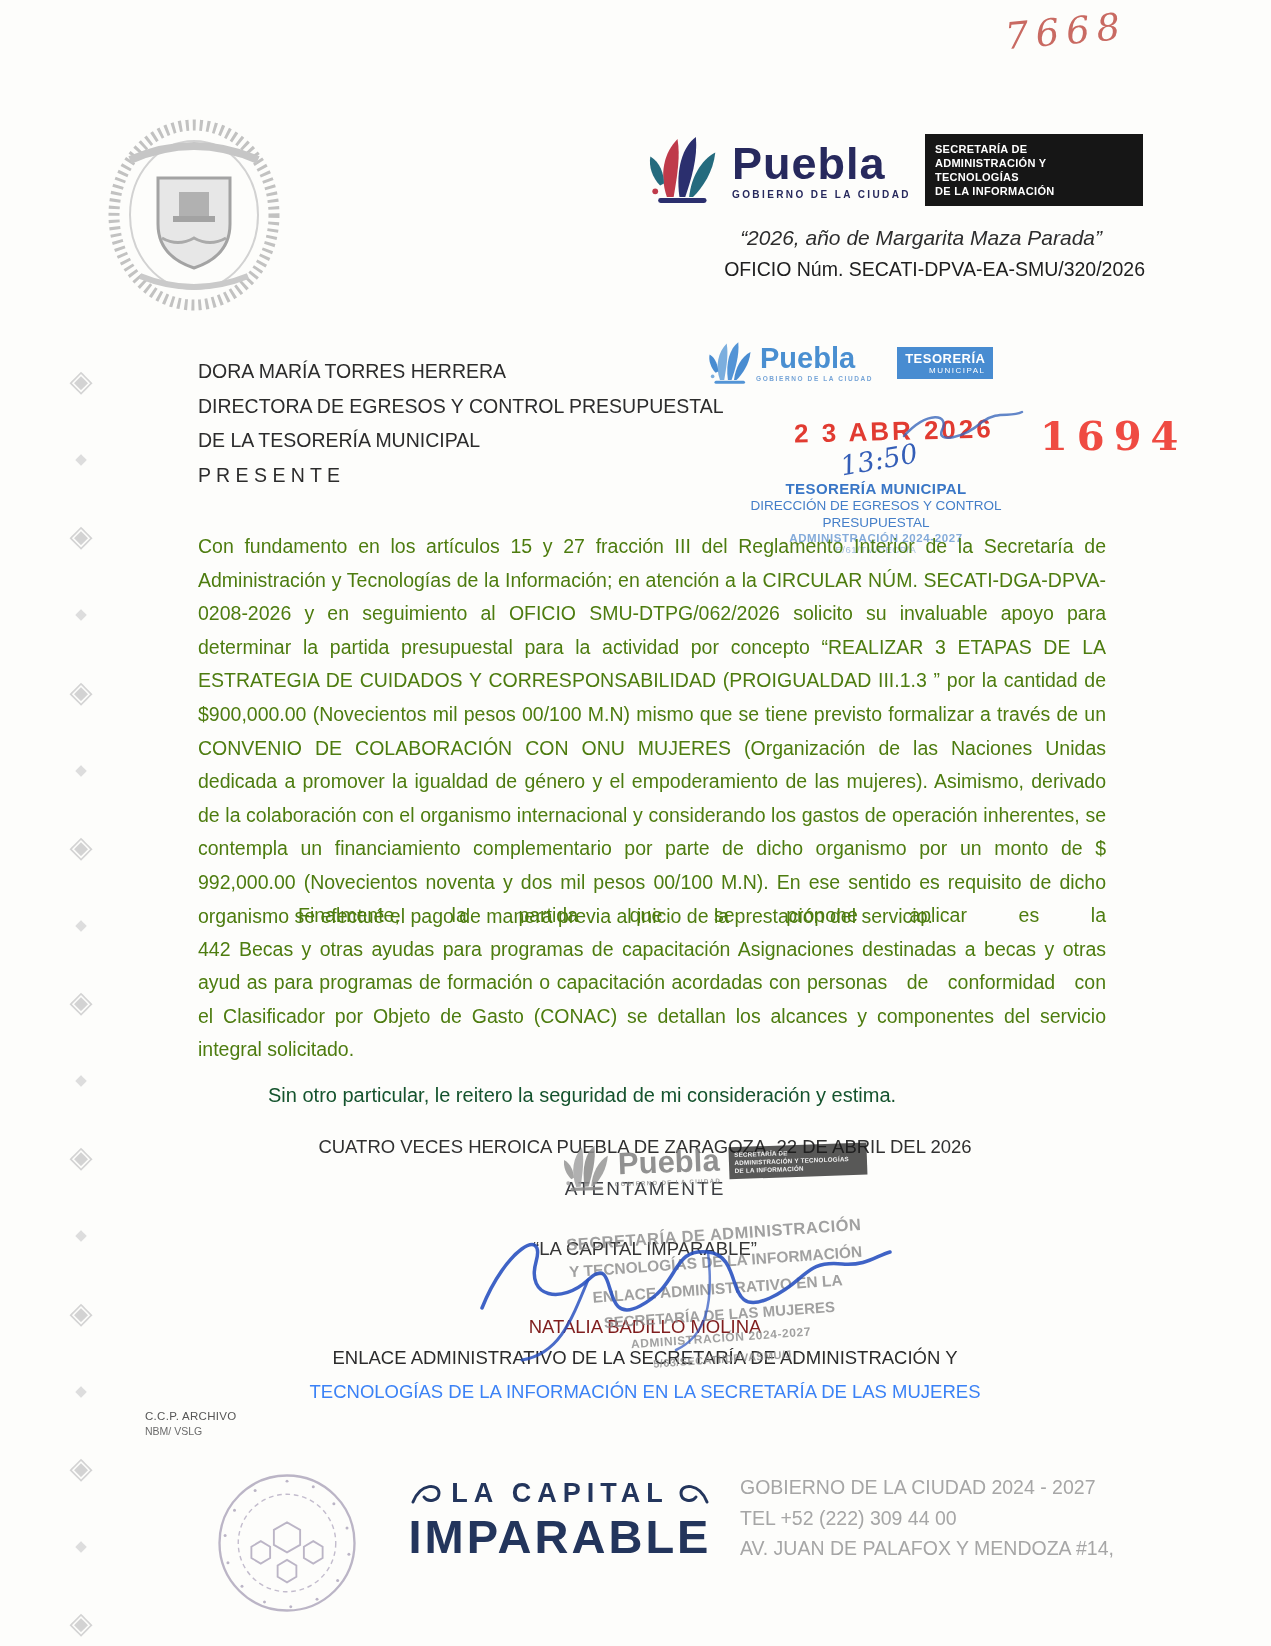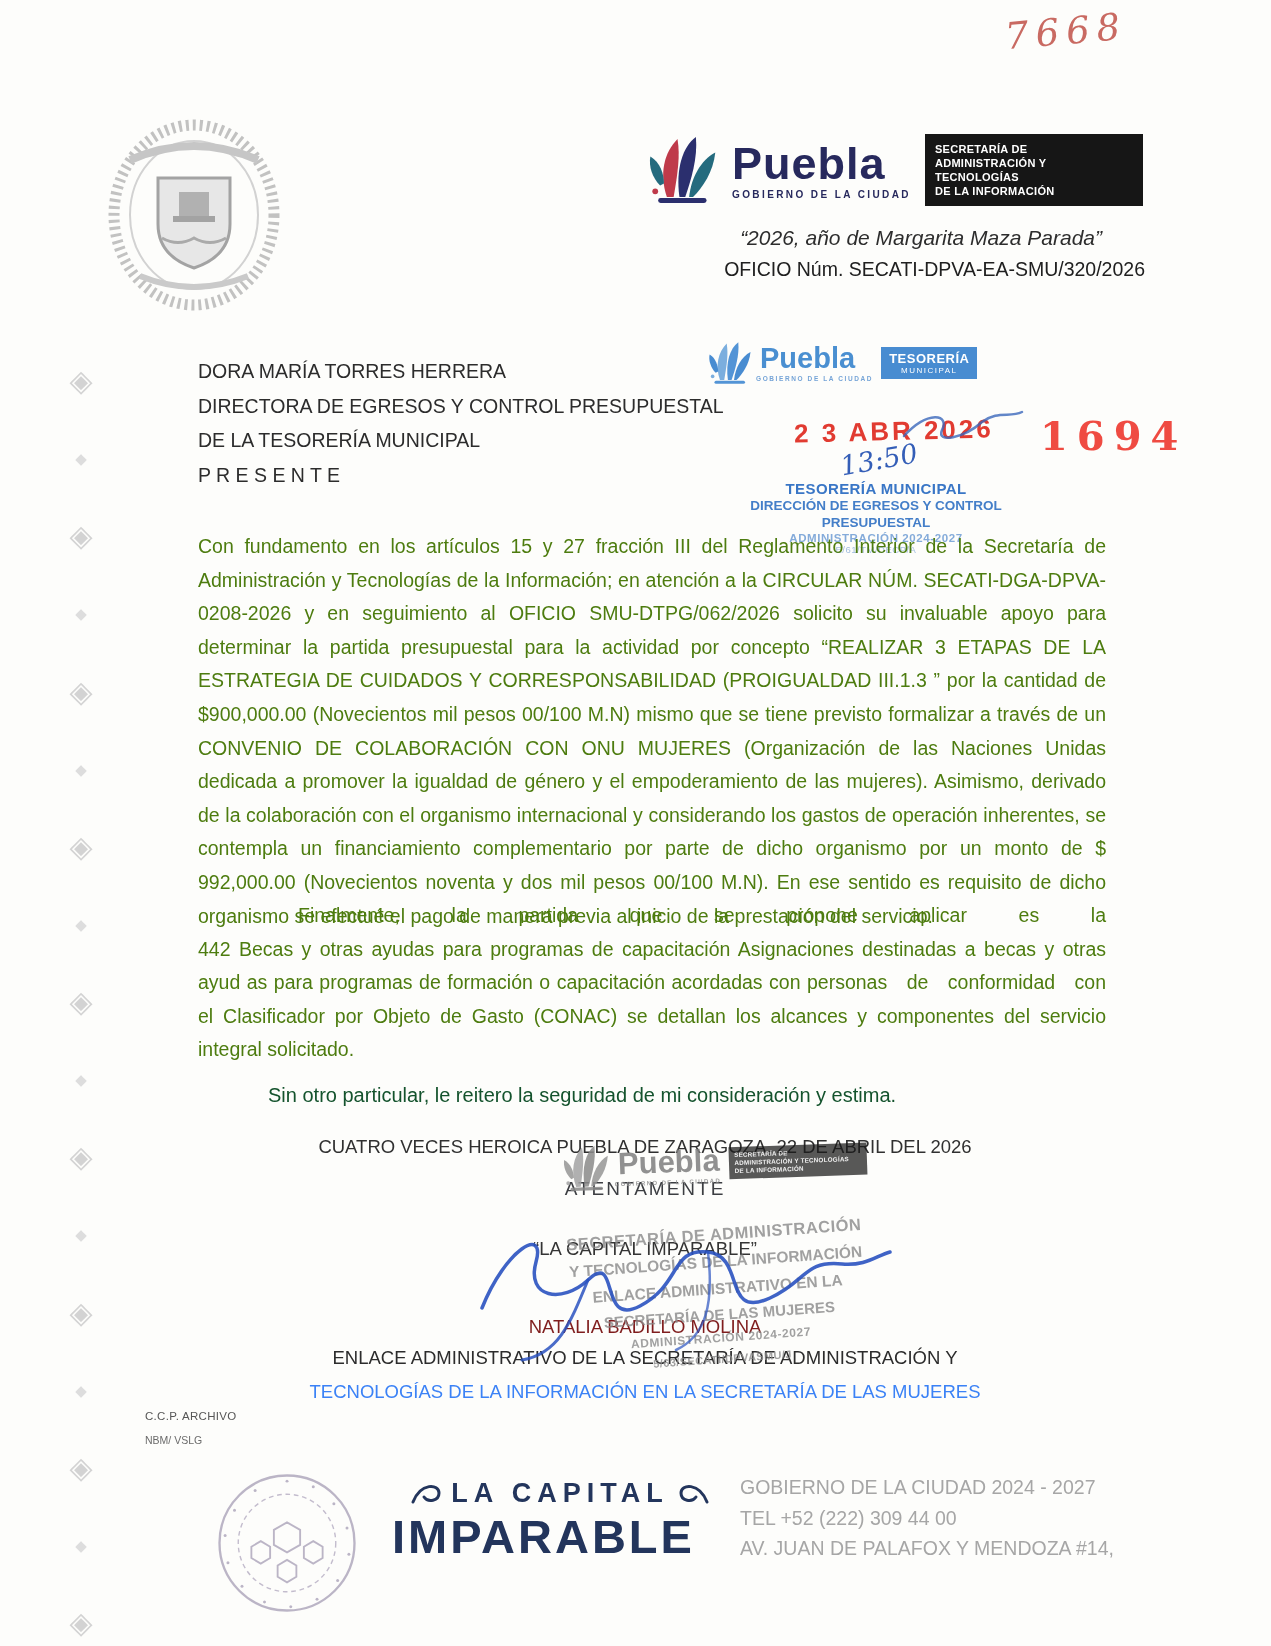--- a/index.html
+++ b/index.html
@@ -30,31 +30,31 @@
   .oficio{left:640px;top:258px;width:505px;text-align:right;font-size:19.5px;color:#202020}
 
   
   .addressee{left:198px;top:354px;font-size:19.5px;line-height:34.5px;color:#2c2c2c}
 
   
   .rcv{left:698px;top:340px;width:356px;opacity:.95;pointer-events:none}
   .rcv-logo{display:flex;align-items:center}
   .rcv-brand{font-size:29px;font-weight:bold;color:#418acf;line-height:1;margin-left:4px}
   .rcv-brand-sub{font-size:6.5px;letter-spacing:1.6px;color:#6d9fd5;font-weight:bold;margin-top:2px}
-  .rcv-box{margin-left:8px;background:#3f86cf;color:#fff;padding:4px 8px;text-align:center}
+  .rcv-box{margin-left:24px;background:#3f86cf;color:#fff;padding:4px 8px;text-align:right}
   .rcv-box .l1{font-size:13px;font-weight:bold;letter-spacing:.5px}
   .rcv-box .l2{font-size:8px;letter-spacing:1.5px}
   .rcv-date{position:absolute;left:96px;top:76px;font-size:26px;font-weight:bold;
             letter-spacing:3px;color:#e03126;transform:rotate(-1.5deg)}
   .rcv-time{position:absolute;left:142px;top:104px;font-family:"DejaVu Serif",serif;
             font-style:italic;font-size:27px;color:#2a56b4;transform:rotate(-10deg)}
   .rcv-sign{position:absolute;left:200px;top:62px}
   .rcv-lines{position:absolute;left:0;top:140px;width:100%;text-align:center}
   .rcv-lines .d0{font-size:15px;font-weight:bold;color:#2f6fc3;letter-spacing:.4px}
-  .rcv-lines .d1,.rcv-lines .d2{font-size:13.5px;font-weight:bold;color:#3a78c6;line-height:17px}
+  .rcv-lines .d1,.rcv-lines .d2{font-size:13.5px;font-weight:normal;color:#3a78c6;line-height:17px}
   .rcv-lines .d3{font-size:11.5px;color:#7ea7d8;font-weight:bold;letter-spacing:.6px;margin-top:1px}
   .rcv-lines .d4{font-size:9.5px;color:#9cbade;letter-spacing:.5px}
   .folio-red{left:1040px;top:412px;font-family:"DejaVu Serif",serif;font-weight:bold;
              font-size:40px;letter-spacing:9px;color:#ee3c32;opacity:.92}
 
   
   .body-p{left:198px;width:908px;font-size:19.5px;line-height:33.6px;text-align:justify;color:#4d7c0f}
   .p1{top:530px}
   .p2{top:899px}
   .p2 .spread{text-align:justify;text-align-last:justify;padding-left:100px}
@@ -83,25 +83,25 @@
   .sig-stamp-text .s2{font-size:15.5px;line-height:27px}
   .sig-stamp-text .s3{font-size:15px;line-height:25px}
   .sig-stamp-text .s4{font-size:12px;line-height:22px;letter-spacing:.6px}
   .sig-stamp-text .s5{font-size:11px;line-height:20px;letter-spacing:.4px}
 
   .sig-scribble{left:462px;top:1208px;z-index:3;pointer-events:none}
 
   
   .ccp{left:145px;top:1410px;color:#565656}
   .ccp .c1{font-size:11.5px;letter-spacing:.3px}
-  .ccp .c2{font-size:10.5px;color:#6b6b6b;margin-top:12px}
+  .ccp .c2{font-size:10.5px;color:#6b6b6b;margin-top:3px}
 
   .round-stamp{left:212px;top:1468px;opacity:.5}
 
-  .cap-logo{left:392px;top:1478px;width:336px;text-align:left;color:#23355c}
+  .cap-logo{left:392px;top:1478px;width:336px;text-align:center;color:#23355c}
   .cap-top{display:flex;align-items:center;justify-content:center;gap:8px}
   .cap-top .t{font-size:27px;font-weight:bold;letter-spacing:6px}
   .cap-big{font-size:47px;font-weight:bold;letter-spacing:3px;margin-top:0px}
 
   .f-right{left:740px;top:1472px;font-size:19.5px;line-height:30.5px;color:#a6a6a6;font-weight:500}
 
   
   .side-strip{position:absolute;left:50px;top:366px;bottom:8px;width:62px;display:flex;
               flex-direction:column;justify-content:space-between;align-items:center;pointer-events:none}
   .orn-lg{font-size:30px;color:#d3d3d3;line-height:1}

